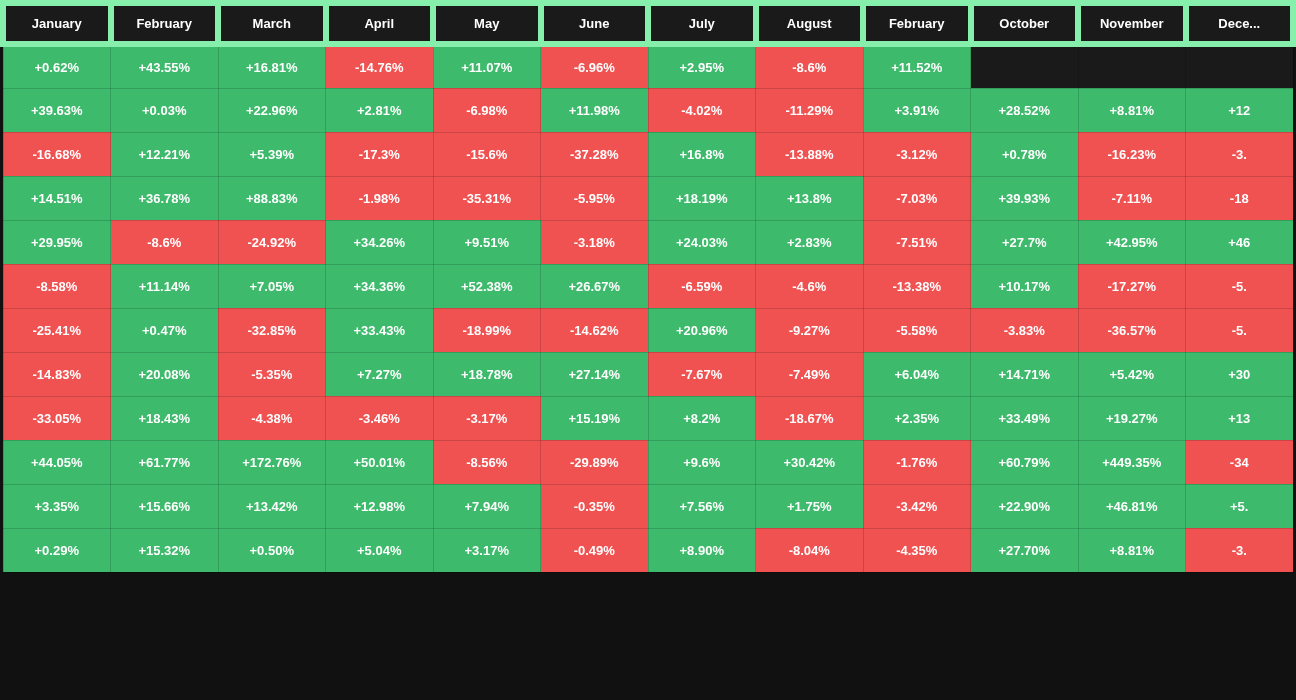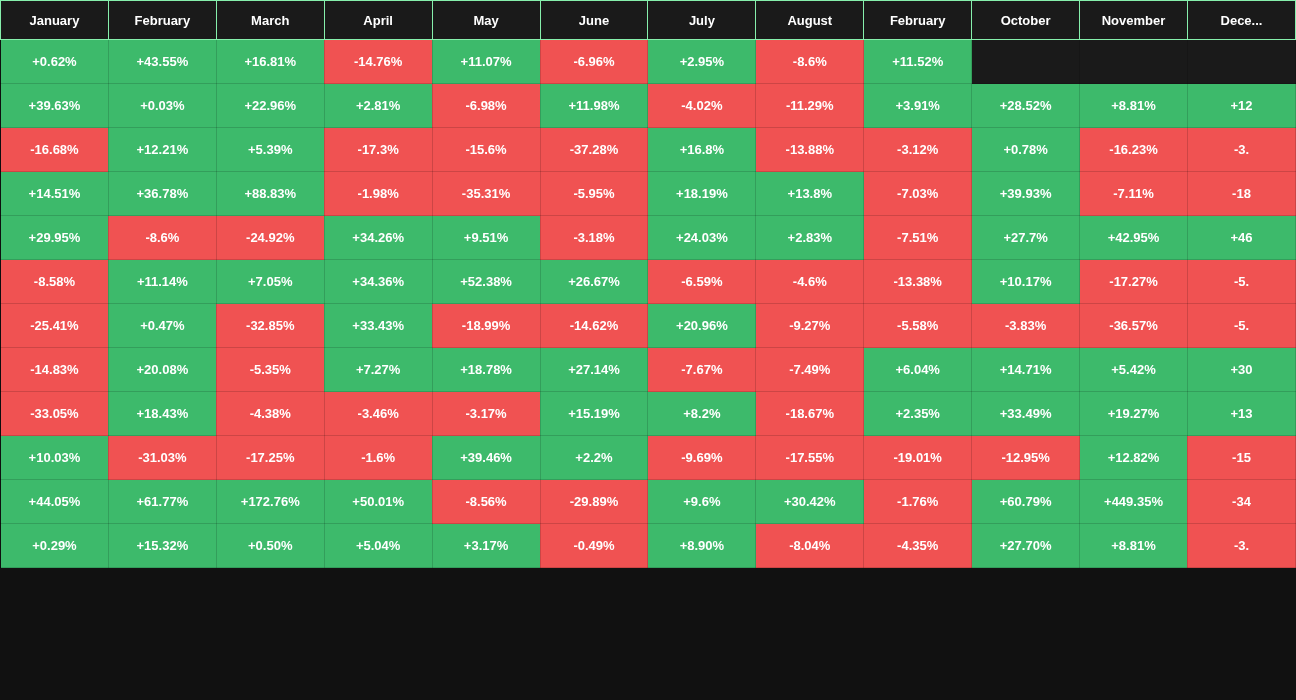--- a/index.html
+++ b/index.html
@@ -17,21 +17,21 @@
       border-collapse: collapse;
       table-layout: fixed;
     }
     th {
       background: #1a1a1a;
       color: #fff;
       font-size: 13px;
       font-weight: 600;
       text-align: center;
       padding: 10px 4px;
-      border: 1px solid #86efac;
+      border: 6px solid #86efac;
       height: 39px;
     }
     td {
       text-align: center;
       font-size: 13px;
       font-weight: 600;
       padding: 8px 4px;
       border: 1px solid rgba(0,0,0,0.15);
       height: 44px;
       color: #fff;
@@ -182,48 +182,48 @@
           <td class="negative">-3.17%</td>
           <td class="positive">+15.19%</td>
           <td class="positive">+8.2%</td>
           <td class="negative">-18.67%</td>
           <td class="positive">+2.35%</td>
           <td class="positive">+33.49%</td>
           <td class="positive">+19.27%</td>
           <td class="positive">+13</td>
         </tr>
         <tr>
-          <td class="positive">+10.03%</td>
-          <td class="negative">-31.03%</td>
-          <td class="negative">-17.25%</td>
-          <td class="negative">-1.6%</td>
-          <td class="positive">+39.46%</td>
-          <td class="positive">+2.2%</td>
-          <td class="negative">-9.69%</td>
-          <td class="negative">-17.55%</td>
-          <td class="negative">-19.01%</td>
-          <td class="negative">-12.95%</td>
-          <td class="positive">+12.82%</td>
-          <td class="negative">-15</td>
-        </tr>
-        <tr>
           <td class="positive">+44.05%</td>
           <td class="positive">+61.77%</td>
           <td class="positive">+172.76%</td>
           <td class="positive">+50.01%</td>
           <td class="negative">-8.56%</td>
           <td class="negative">-29.89%</td>
           <td class="positive">+9.6%</td>
           <td class="positive">+30.42%</td>
           <td class="negative">-1.76%</td>
           <td class="positive">+60.79%</td>
           <td class="positive">+449.35%</td>
           <td class="negative">-34</td>
         </tr>
         <tr>
+          <td class="positive">+3.35%</td>
+          <td class="positive">+15.66%</td>
+          <td class="positive">+13.42%</td>
+          <td class="positive">+12.98%</td>
+          <td class="positive">+7.94%</td>
+          <td class="negative">-0.35%</td>
+          <td class="positive">+7.56%</td>
+          <td class="positive">+1.75%</td>
+          <td class="negative">-3.42%</td>
+          <td class="positive">+22.90%</td>
+          <td class="positive">+46.81%</td>
+          <td class="positive">+5.</td>
+        </tr>
+        <tr>
           <td class="positive">+0.29%</td>
           <td class="positive">+15.32%</td>
           <td class="positive">+0.50%</td>
           <td class="positive">+5.04%</td>
           <td class="positive">+3.17%</td>
           <td class="negative">-0.49%</td>
           <td class="positive">+8.90%</td>
           <td class="negative">-8.04%</td>
           <td class="negative">-4.35%</td>
           <td class="positive">+27.70%</td>

